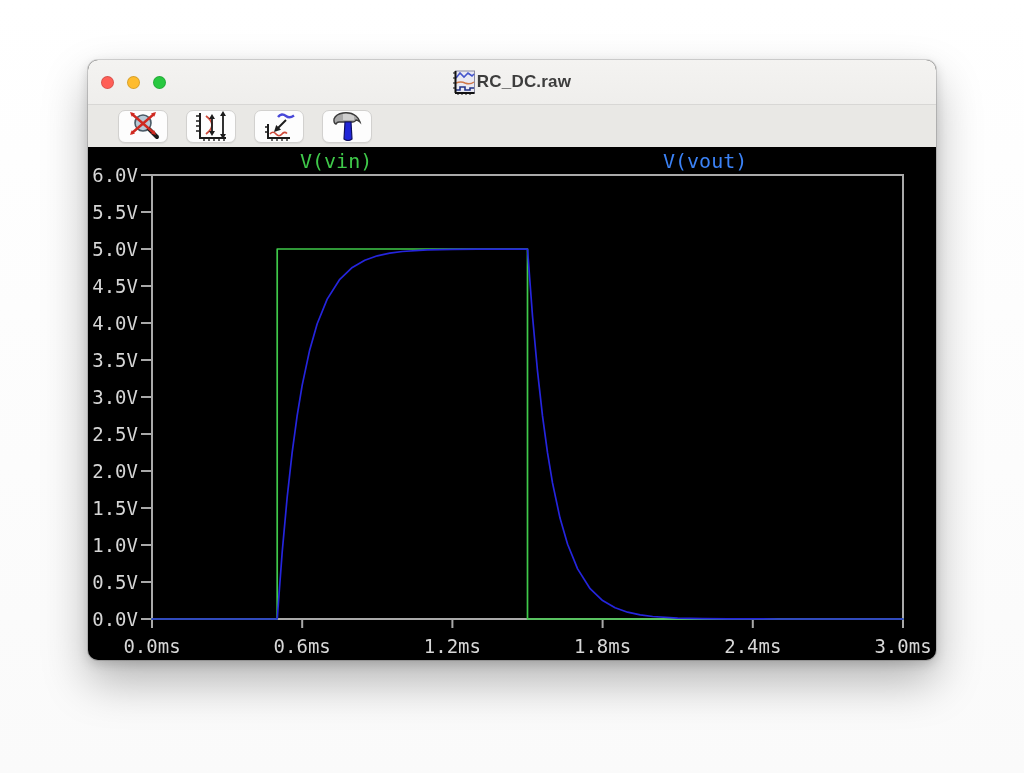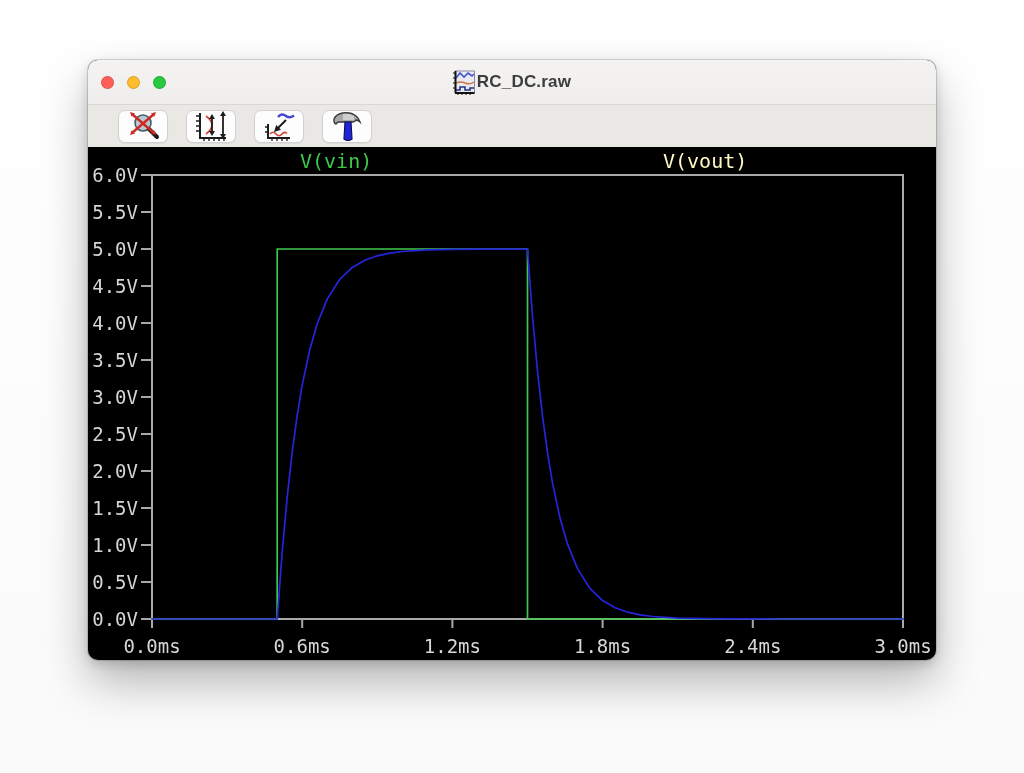--- a/index.html
+++ b/index.html
@@ -150,21 +150,21 @@
         <svg width="36" height="30" viewBox="0 0 36 30">
           <path d="M5,8 q2,-5 9,-6 q8,-1 13,3 q3,2.5 4,6 q-2,-2 -4,-2 q-1,2 -3,2 l-14,0 q-2,0 -3,2 q-2.5,-1 -2,-5 z" fill="#a8a8a8" stroke="#3a3a3a" stroke-width="1.4"></path>
           <path d="M14,3 q6,-1 11,2 l0,4 -11,0 z" fill="#cfcfcf" stroke="none"></path>
           <path d="M16,11 l6,0 1,17 q-4,3 -8,0 z" fill="#2026d8" stroke="#101060" stroke-width="1.2"></path>
         </svg>
       </div>
     </div>
 
     <div class="plot-area">
       <span class="legend-label legend-vin" style="color: rgb(63, 201, 74);">V(vin)</span>
-      <span class="legend-label legend-vout" style="color: #fef9c3;">V(vout)</span>
+      <span class="legend-label legend-vout" style="color: #3b82f6;">V(vout)</span>
       <svg id="plot-svg" class="plot" width="848" height="513" viewBox="0 0 848 513">
           <line x1="53" y1="28" x2="64" y2="28" stroke="#a9a9a9" stroke-width="2"></line>
           <text x="50" y="35" fill="#d6d6d6" text-anchor="end" class="tick-label">6.0V</text>
           <line x1="53" y1="65.00000000000001" x2="64" y2="65.00000000000001" stroke="#a9a9a9" stroke-width="2"></line>
           <text x="50" y="72.00000000000001" fill="#d6d6d6" text-anchor="end" class="tick-label">5.5V</text>
           <line x1="53" y1="101.99999999999999" x2="64" y2="101.99999999999999" stroke="#a9a9a9" stroke-width="2"></line>
           <text x="50" y="108.99999999999999" fill="#d6d6d6" text-anchor="end" class="tick-label">5.0V</text>
           <line x1="53" y1="139" x2="64" y2="139" stroke="#a9a9a9" stroke-width="2"></line>
           <text x="50" y="146" fill="#d6d6d6" text-anchor="end" class="tick-label">4.5V</text>
           <line x1="53" y1="176.00000000000003" x2="64" y2="176.00000000000003" stroke="#a9a9a9" stroke-width="2"></line>

